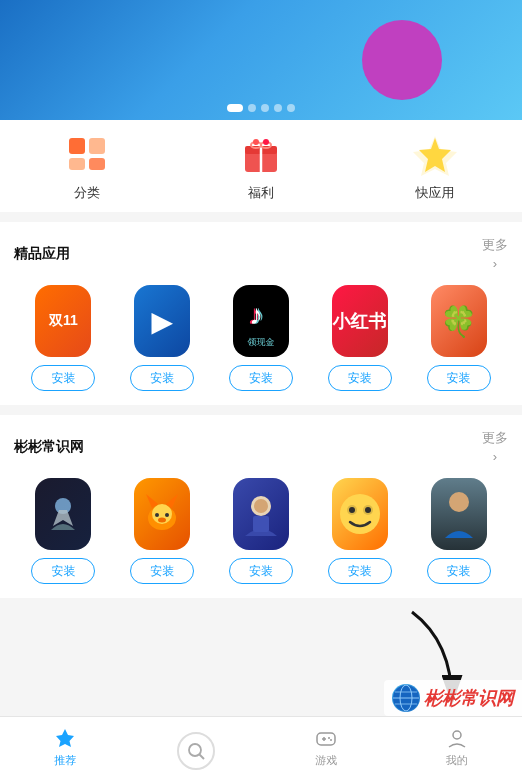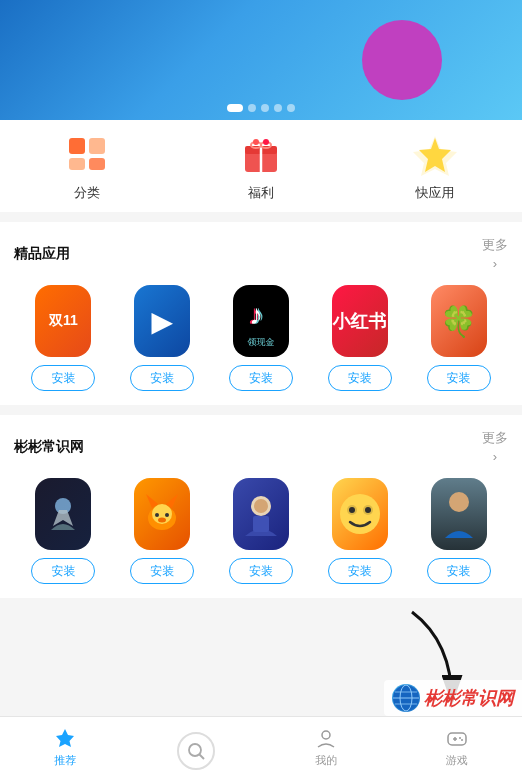--- a/index.html
+++ b/index.html
@@ -483,32 +483,32 @@
       <svg width="20" height="20" viewBox="0 0 20 20">
         <circle cx="9" cy="9" r="6" fill="none" stroke="#aaa" stroke-width="1.8"></circle>
         <line x1="13.5" y1="13.5" x2="18" y2="18" stroke="#aaa" stroke-width="2"></line>
       </svg>
     </div>
   </div>
 
   <div class="bottom-nav-item">
     <div class="bottom-nav-icon">
       <svg width="22" height="22" viewBox="0 0 22 22">
-        <circle cx="11" cy="8" r="4" fill="none" stroke="#999" stroke-width="1.5"></circle>
-        <path d="M3 20 Q11 14 19 20" fill="none" stroke="#999" stroke-width="1.5"></path>
-      </svg>
-    </div>
-    <span class="bottom-nav-label">我的</span>
-  </div>
-
-  <div class="bottom-nav-item">
-    <div class="bottom-nav-icon">
-      <svg width="22" height="22" viewBox="0 0 22 22">
         <rect x="2" y="6" width="18" height="12" rx="4" fill="none" stroke="#999" stroke-width="1.5"></rect>
         <line x1="7" y1="12" x2="11" y2="12" stroke="#999" stroke-width="1.5"></line>
         <line x1="9" y1="10" x2="9" y2="14" stroke="#999" stroke-width="1.5"></line>
         <circle cx="14" cy="11" r="1" fill="#999"></circle>
         <circle cx="16" cy="13" r="1" fill="#999"></circle>
       </svg>
     </div>
     <span class="bottom-nav-label">游戏</span>
   </div>
+
+  <div class="bottom-nav-item">
+    <div class="bottom-nav-icon">
+      <svg width="22" height="22" viewBox="0 0 22 22">
+        <circle cx="11" cy="8" r="4" fill="none" stroke="#999" stroke-width="1.5"></circle>
+        <path d="M3 20 Q11 14 19 20" fill="none" stroke="#999" stroke-width="1.5"></path>
+      </svg>
+    </div>
+    <span class="bottom-nav-label">我的</span>
+  </div>
 </div>
 
 </body></html>

